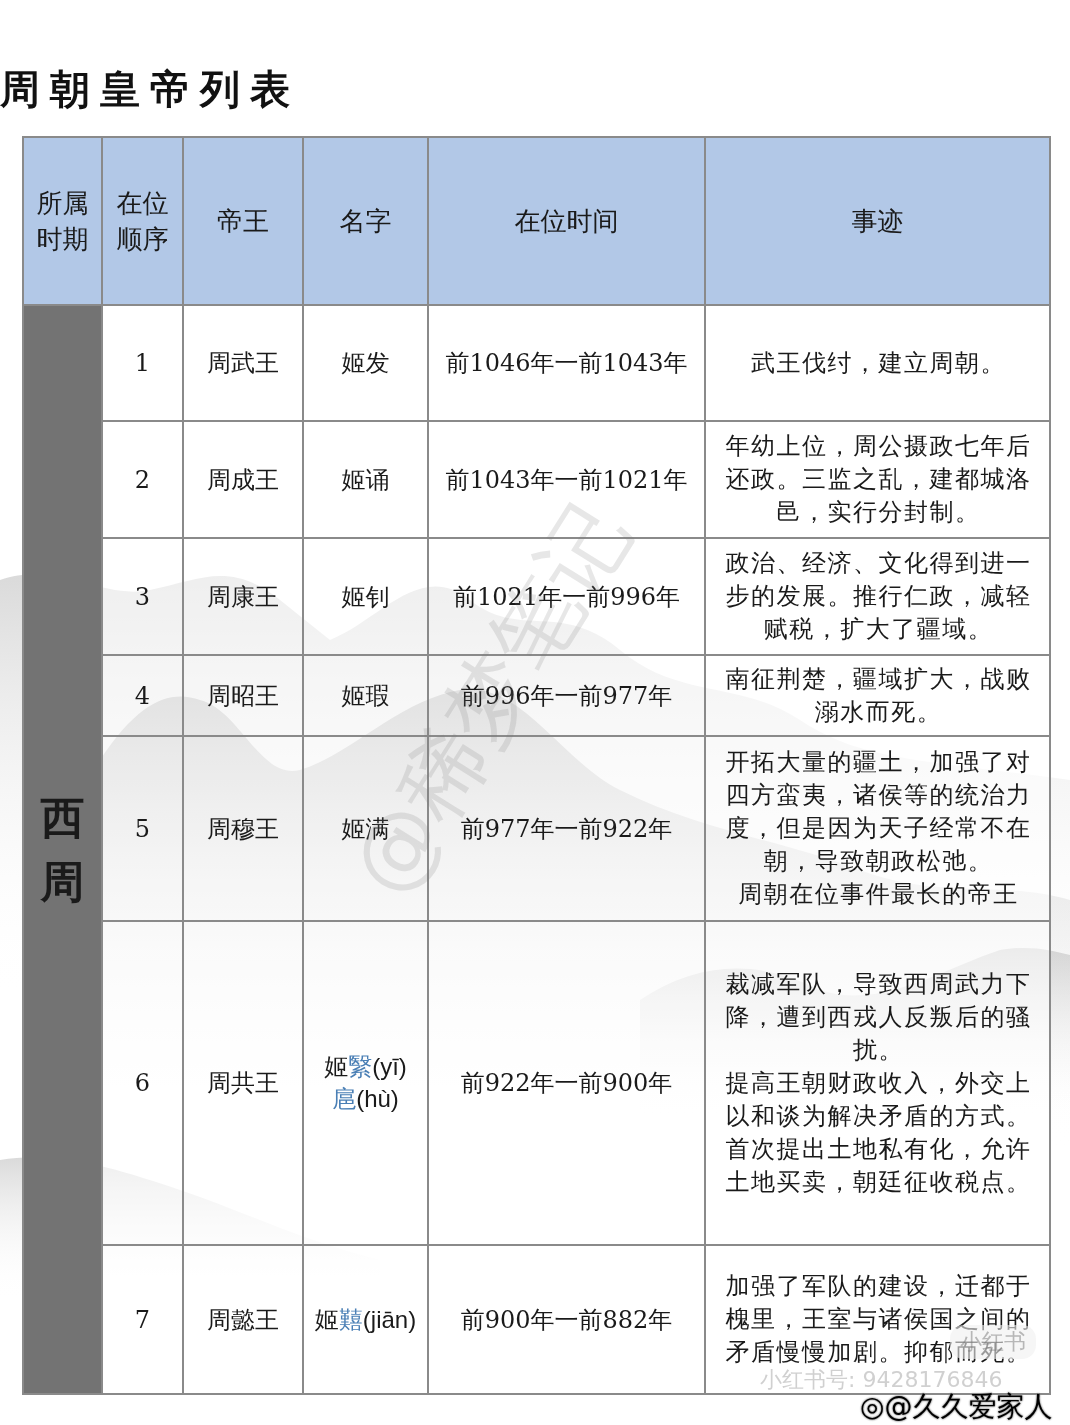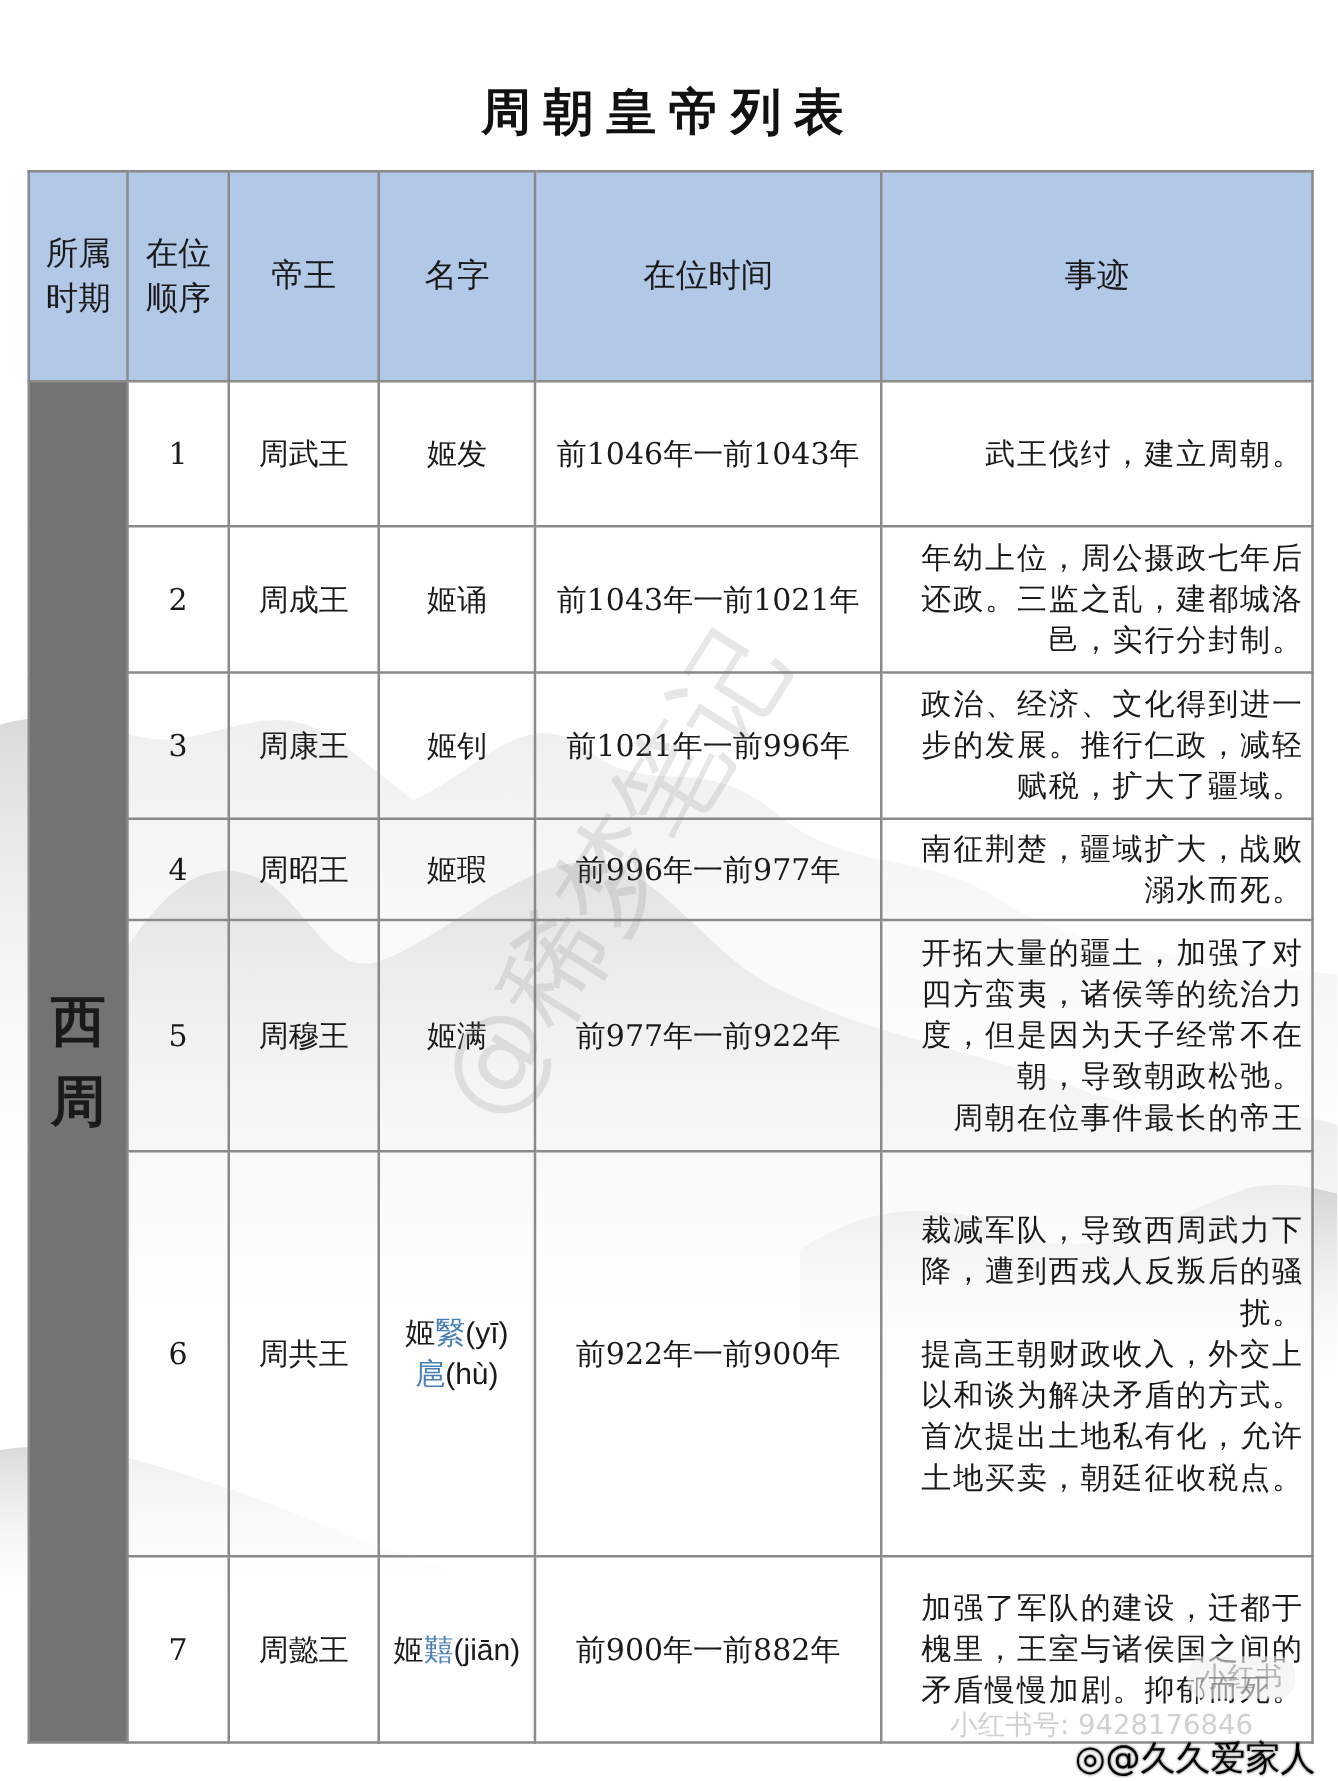--- a/index.html
+++ b/index.html
@@ -7,42 +7,42 @@
     width: 1070px; height: 1425px; overflow: hidden; position: relative;
     background: #ffffff;
     font-family: "DejaVu Serif", "Liberation Serif", serif;
     color: #1a1a1a;
   }
   .bg-mountains {
     position: absolute; left: 0; top: 0; width: 1070px; height: 1425px;
     pointer-events: none; z-index: 0;
   }
   .title {
-    position: absolute; left: 0; top: 62px; width: 1070px; text-align: center;
+    position: absolute; left: 0; top: 62px; width: 1070px; text-align: left;
     font-size: 40px; font-weight: bold; letter-spacing: 10px; color: #111;
     z-index: 2;
   }
   table.grid {
     position: absolute; left: 22px; top: 136px; width: 1027px;
     border-collapse: collapse; table-layout: fixed; z-index: 2;
   }
   table.grid td, table.grid th {
     border: 2.5px solid #8a8a8a; padding: 0; text-align: center; vertical-align: middle;
   }
   table.grid th {
     background: rgba(176, 198, 230, 0.97); font-weight: normal; font-size: 26px;
     height: 166px; line-height: 36px;
   }
   .period-cell {
     background: #737373; font-size: 44px; font-weight: bold; line-height: 64px;
   }
   .cell { font-size: 24px; background: rgba(255,255,255,0.55); }
   .cell.num { font-size: 24px; }
   .cell.deeds {
-    text-align: right; padding: 2px 6px 2px 8px; font-size: 24px; line-height: 33px;
+    text-align: center; padding: 2px 6px 2px 8px; font-size: 24px; line-height: 33px;
     letter-spacing: 1.5px; vertical-align: middle;
   }
   .deeds p { margin: 0; }
   .blue { color: #4a7fb5; }
   .pinyin { font-family: Liberation Sans, sans-serif; }
   .watermark {
     position: absolute; left: 270px; top: 640px; transform: rotate(-58deg);
     font-size: 88px; color: rgba(120,120,120,0.18); z-index: 3; white-space: nowrap;
     font-family: "DejaVu Sans", sans-serif; pointer-events: none;
   }

